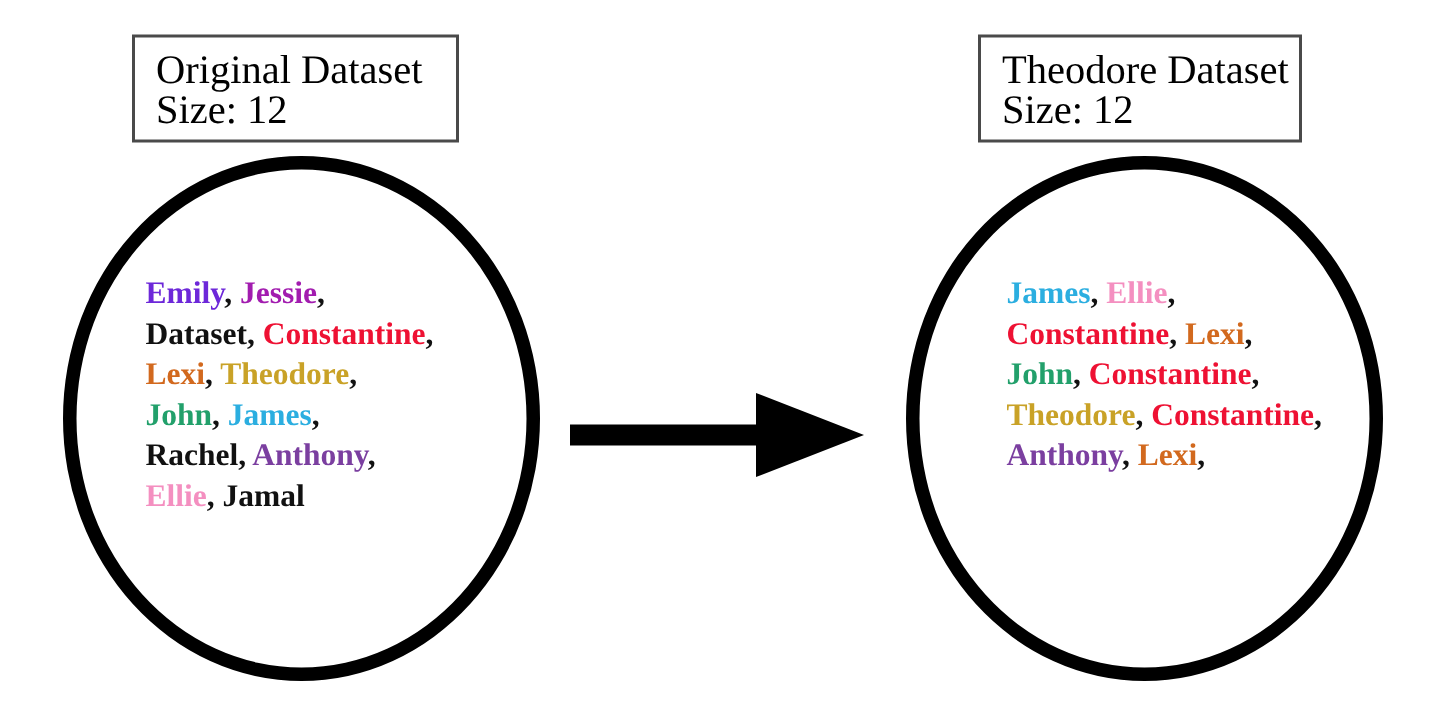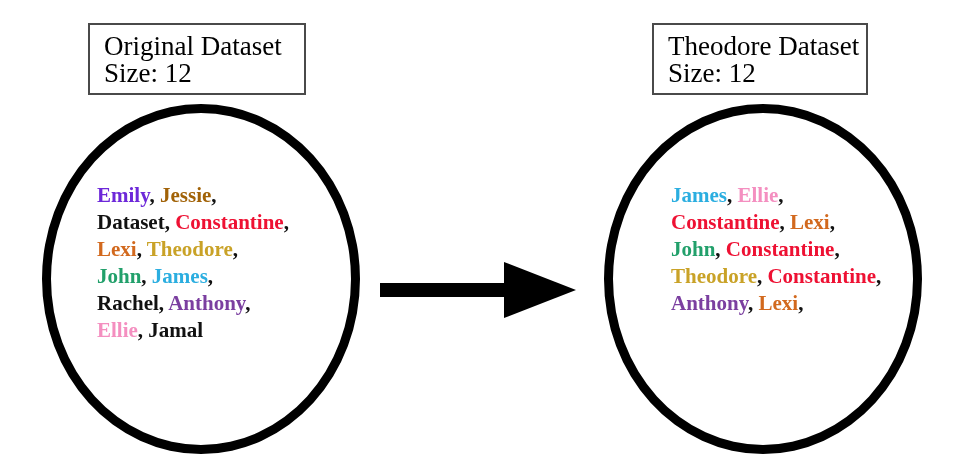--- a/index.html
+++ b/index.html
@@ -121,21 +121,21 @@
   <div class="label-box" id="bootstrap-label-box">
     <div class="line">Theodore Dataset</div>
     <div class="line">Size: 12</div>
   </div>
 
   <div class="circle" id="original-circle"></div>
 
   <div class="circle" id="bootstrap-circle"></div>
 
   <div class="name-list" id="original-name-list">
-      <div class="name-line"><span style="color: #6d28d9;">Emily</span><span class="sep" style="color: rgb(17, 17, 17);">, </span><span style="color: #a16207;">Jessie</span><span class="sep" style="color: rgb(17, 17, 17);">,</span></div>
+      <div class="name-line"><span style="color: #6d28d9;">Emily</span><span class="sep" style="color: rgb(17, 17, 17);">, </span><span style="color: #a21caf;">Jessie</span><span class="sep" style="color: rgb(17, 17, 17);">,</span></div>
       <div class="name-line"><span style="color: rgb(17, 17, 17);">Dataset</span><span class="sep" style="color: rgb(17, 17, 17);">, </span><span style="color: rgb(238, 17, 51);">Constantine</span><span class="sep" style="color: rgb(17, 17, 17);">,</span></div>
       <div class="name-line"><span style="color: rgb(210, 105, 30);">Lexi</span><span class="sep" style="color: rgb(17, 17, 17);">, </span><span style="color: rgb(201, 162, 39);">Theodore</span><span class="sep" style="color: rgb(17, 17, 17);">,</span></div>
       <div class="name-line"><span style="color: rgb(34, 160, 107);">John</span><span class="sep" style="color: rgb(17, 17, 17);">, </span><span style="color: rgb(43, 174, 224);">James</span><span class="sep" style="color: rgb(17, 17, 17);">,</span></div>
       <div class="name-line"><span style="color: rgb(17, 17, 17); text-align: right;">Rachel</span><span class="sep" style="color: rgb(17, 17, 17);">, </span><span style="color: rgb(123, 63, 160);">Anthony</span><span class="sep" style="color: rgb(17, 17, 17);">,</span></div>
       <div class="name-line"><span style="color: rgb(244, 143, 192);">Ellie</span><span class="sep" style="color: rgb(17, 17, 17);">, </span><span style="color: rgb(17, 17, 17);">Jamal</span></div>
     </div>
 
   <div class="name-list" id="bootstrap-name-list">
       <div class="name-line"><span style="color: rgb(43, 174, 224);">James</span><span class="sep" style="color: rgb(17, 17, 17);">, </span><span style="color: rgb(244, 143, 192);">Ellie</span><span class="sep" style="color: rgb(17, 17, 17);">,</span></div>
       <div class="name-line"><span style="color: rgb(238, 17, 51);">Constantine</span><span class="sep" style="color: rgb(17, 17, 17);">, </span><span style="color: rgb(210, 105, 30);">Lexi</span><span class="sep" style="color: rgb(17, 17, 17);">,</span></div>

